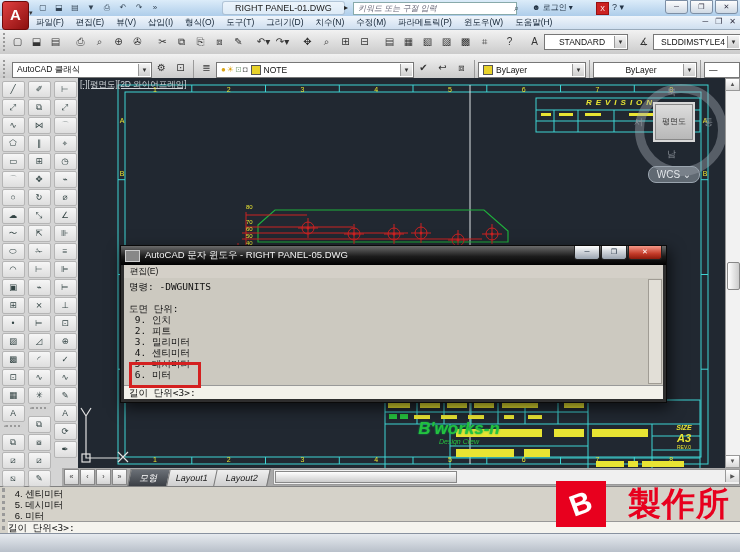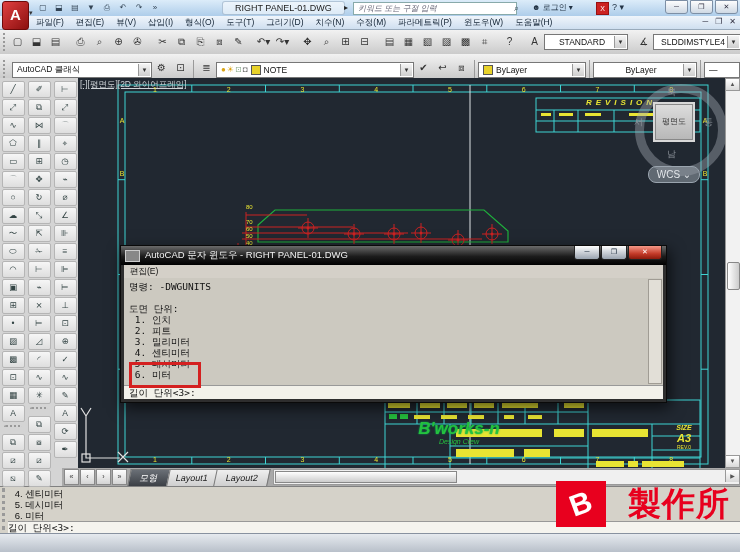--- a/index.html
+++ b/index.html
@@ -573,34 +573,34 @@
         <span class="sb yl">●</span>
       </span>
     <span class="sb" style="width:9px;">▾</span>
     <span class="sb" style="width:16px;">❏</span>
   </div>
   <div class="abs sgrip">⋰</div>
 
   <div class="abs dlg">
     <div class="dlg-title">
       <span class="dlg-ico"></span>
-      <span class="tt">AutoCAD 문자 윈도우 - RIGHT PANEL-01.DWG</span>
+      <span class="tt">AutoCAD 문자 윈도우 - RIGHT PANEL-05.DWG</span>
     </div>
     <div class="dlg-btns">
         <span>─</span>
         <span>❐</span>
         <span class="close">✕</span>
       </div>
     <div class="dlg-menu">편집(E)</div>
     <div class="dlg-body">
       <div class="dlg-lines">
           <div>명령: -DWGUNITS</div>
           <div></div>
           <div>도면 단위:</div>
-          <div> 1. 인치</div>
+          <div> 9. 인치</div>
           <div> 2. 피트</div>
           <div> 3. 밀리미터</div>
           <div> 4. 센티미터</div>
           <div> 5. 데시미터</div>
           <div> 6. 미터</div>
         </div>
       <div class="dlg-scroll"></div>
       <div class="hilite"></div>
       <div class="dlg-prompt">길이 단위&lt;3&gt;:</div>
     </div>

